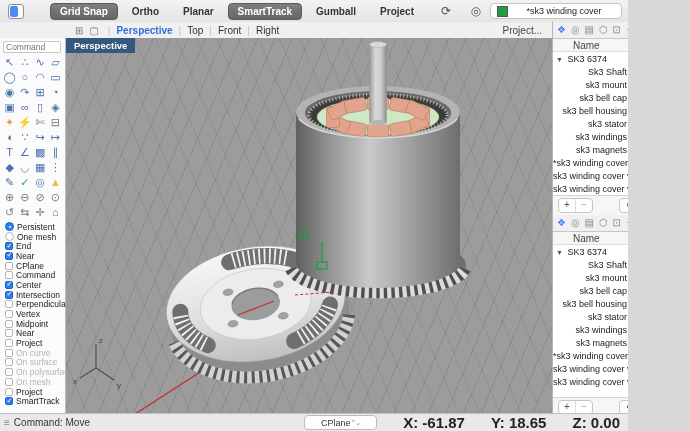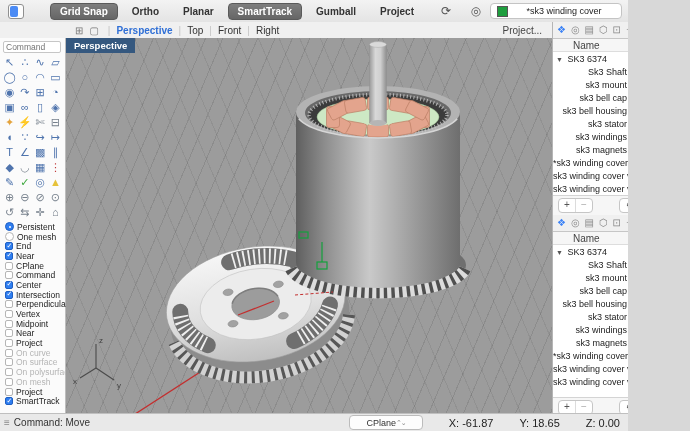--- a/index.html
+++ b/index.html
@@ -102,21 +102,21 @@
   .pf-gear{border:1px solid #c6c6c6;border-radius:4px;background:#fff;height:13px;padding:0 6px;
            font-size:9px;line-height:12px;color:#555;margin-left:18px;}
 
   
   #statusbar{position:absolute;left:0;top:413px;width:690px;height:18px;background:#e9e9e9;
              border-top:1px solid #bfbfbf;display:flex;align-items:center;font-size:10px;box-sizing:border-box;}
   #statusbar .menu-glyph{color:#8a8a8a;margin:0 4px 0 4px;font-size:10px;}
   #cplane-pill{display:flex;align-items:center;border:1px solid #bcbcbc;border-radius:4px;
                background:#fdfdfd;height:13px;padding:0 16px;margin-left:auto;font-size:9px;color:#333;}
   #cplane-pill .ud{font-size:7px;color:#888;letter-spacing:-1px;}
-  .coord{margin-left:26px;color:#222;font-size:11px;}
+  .coord{margin-left:26px;color:#222;font-size:15px;font-weight:bold;}
   .coord.last{margin-right:70px;}
 </style>
 </head>
 <body>
 
 <div class="app">
 
   <div id="toolbar">
     <div class="sidebar-toggle">
         <div class="fill left"></div>

